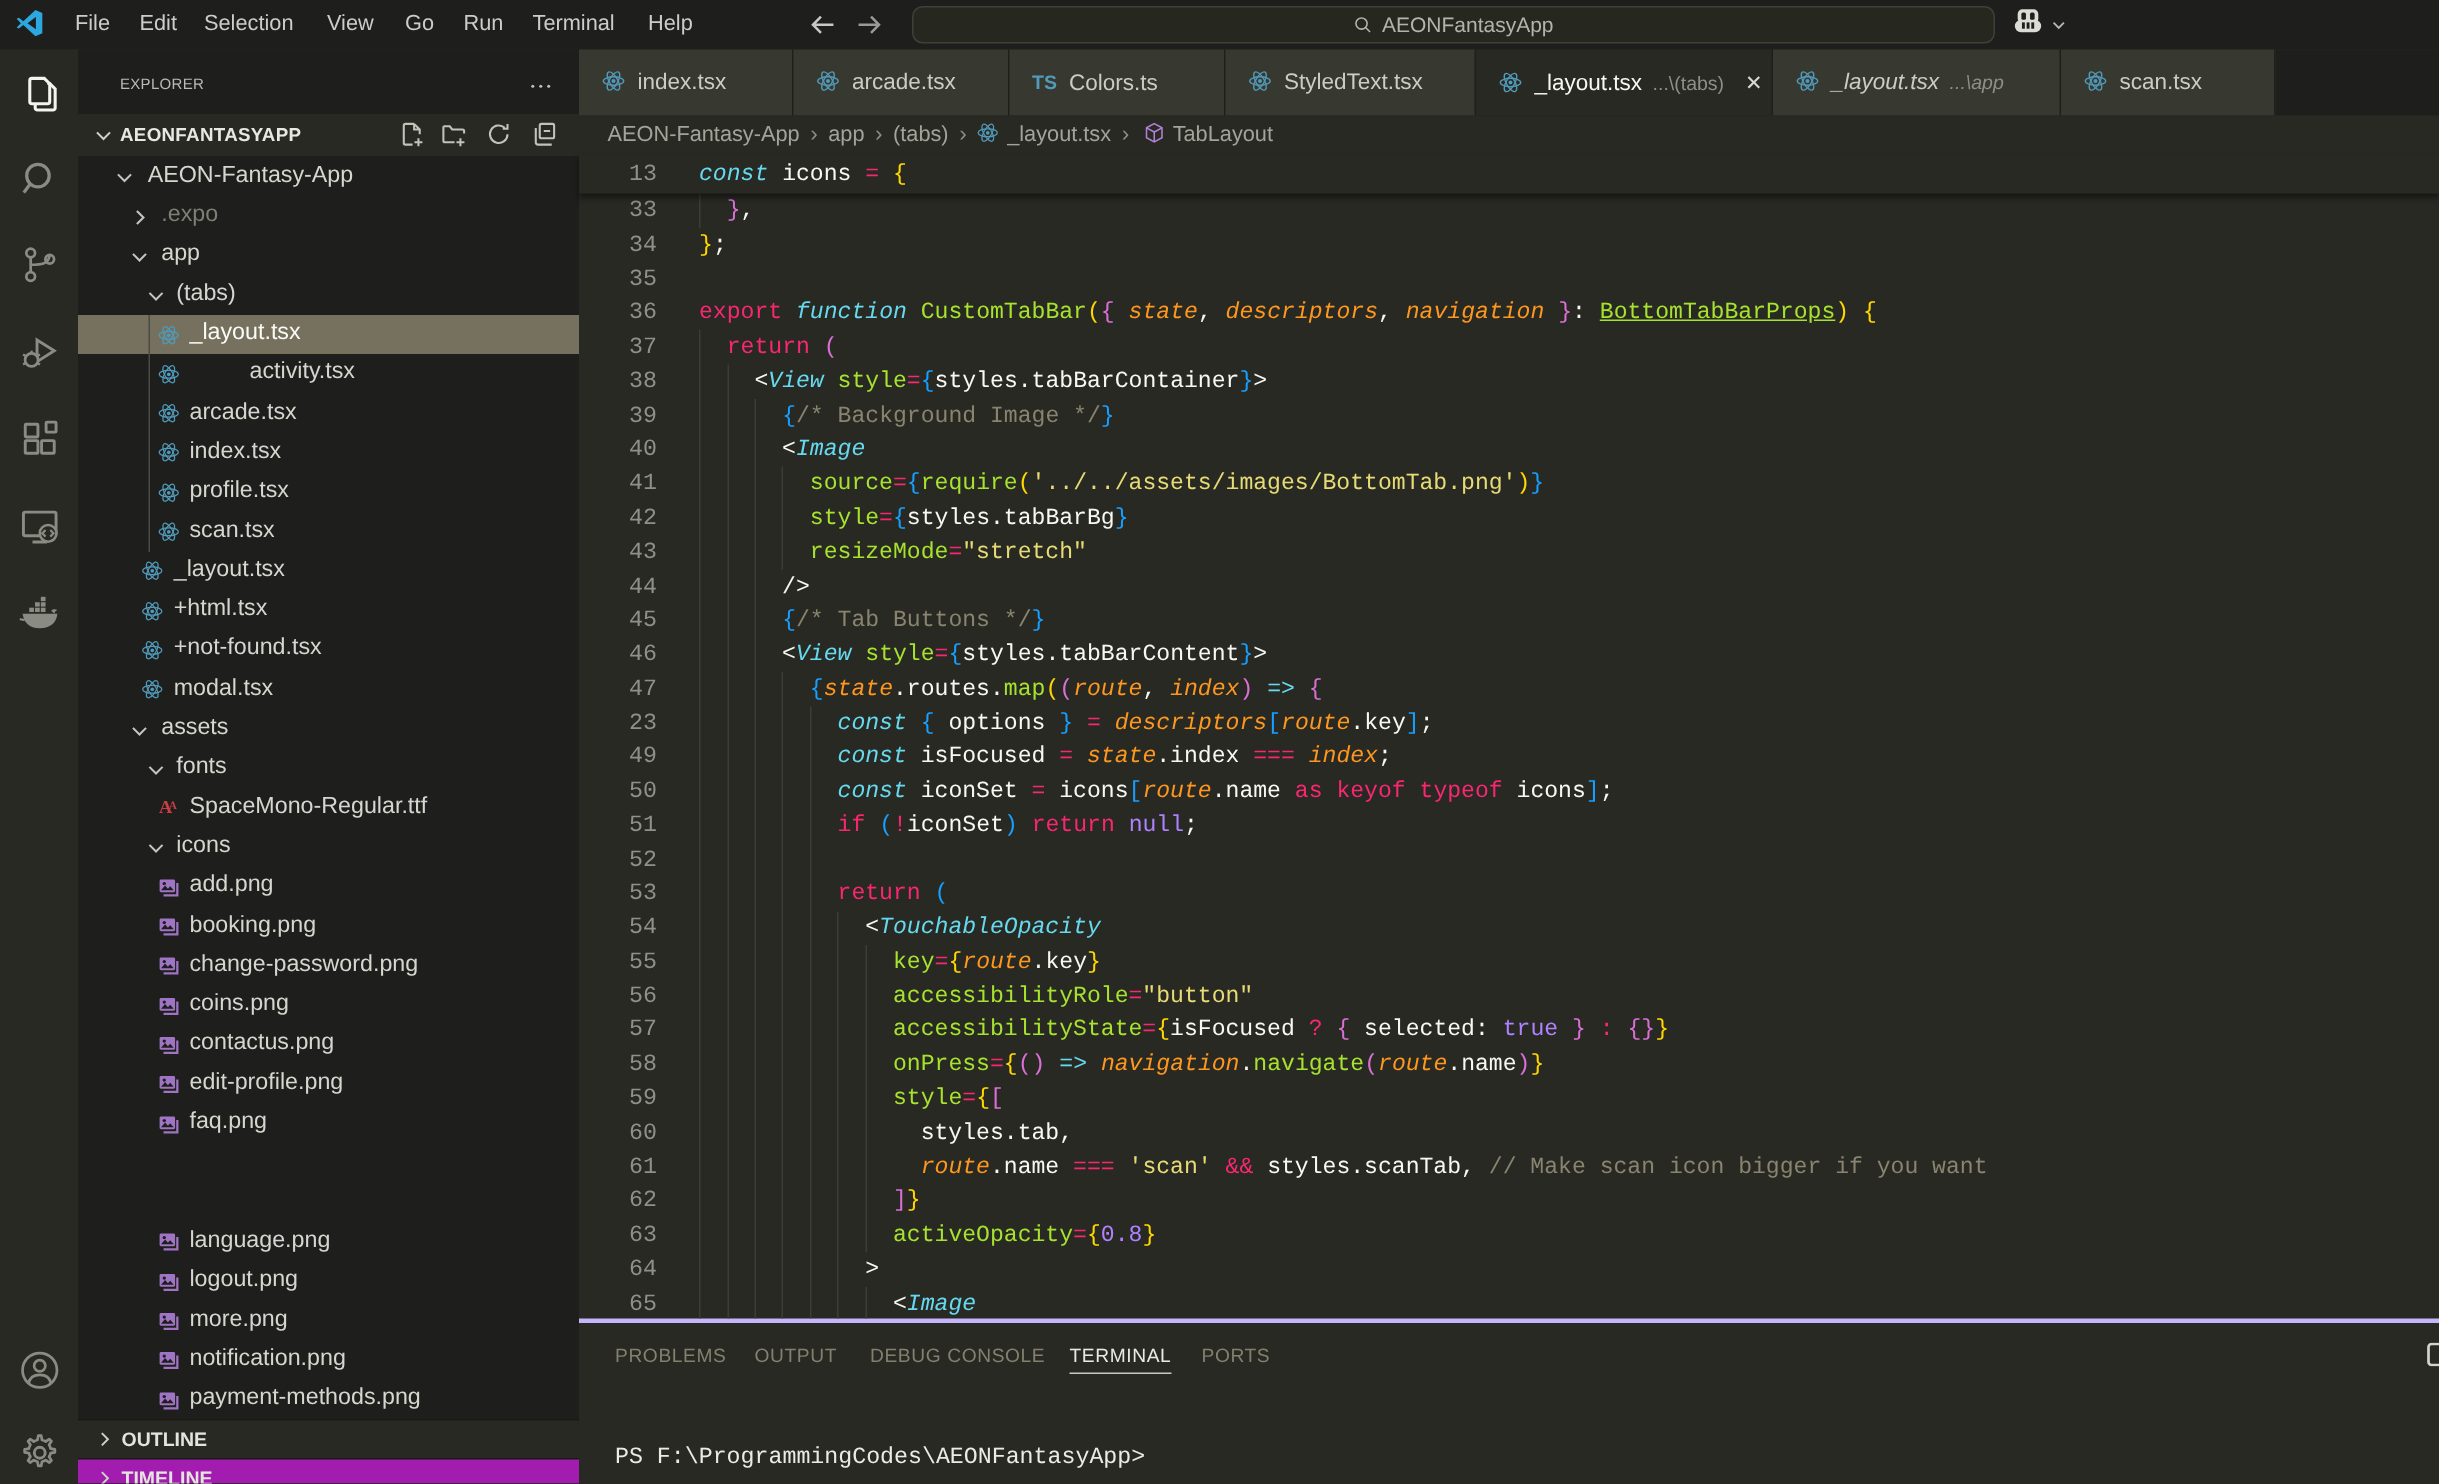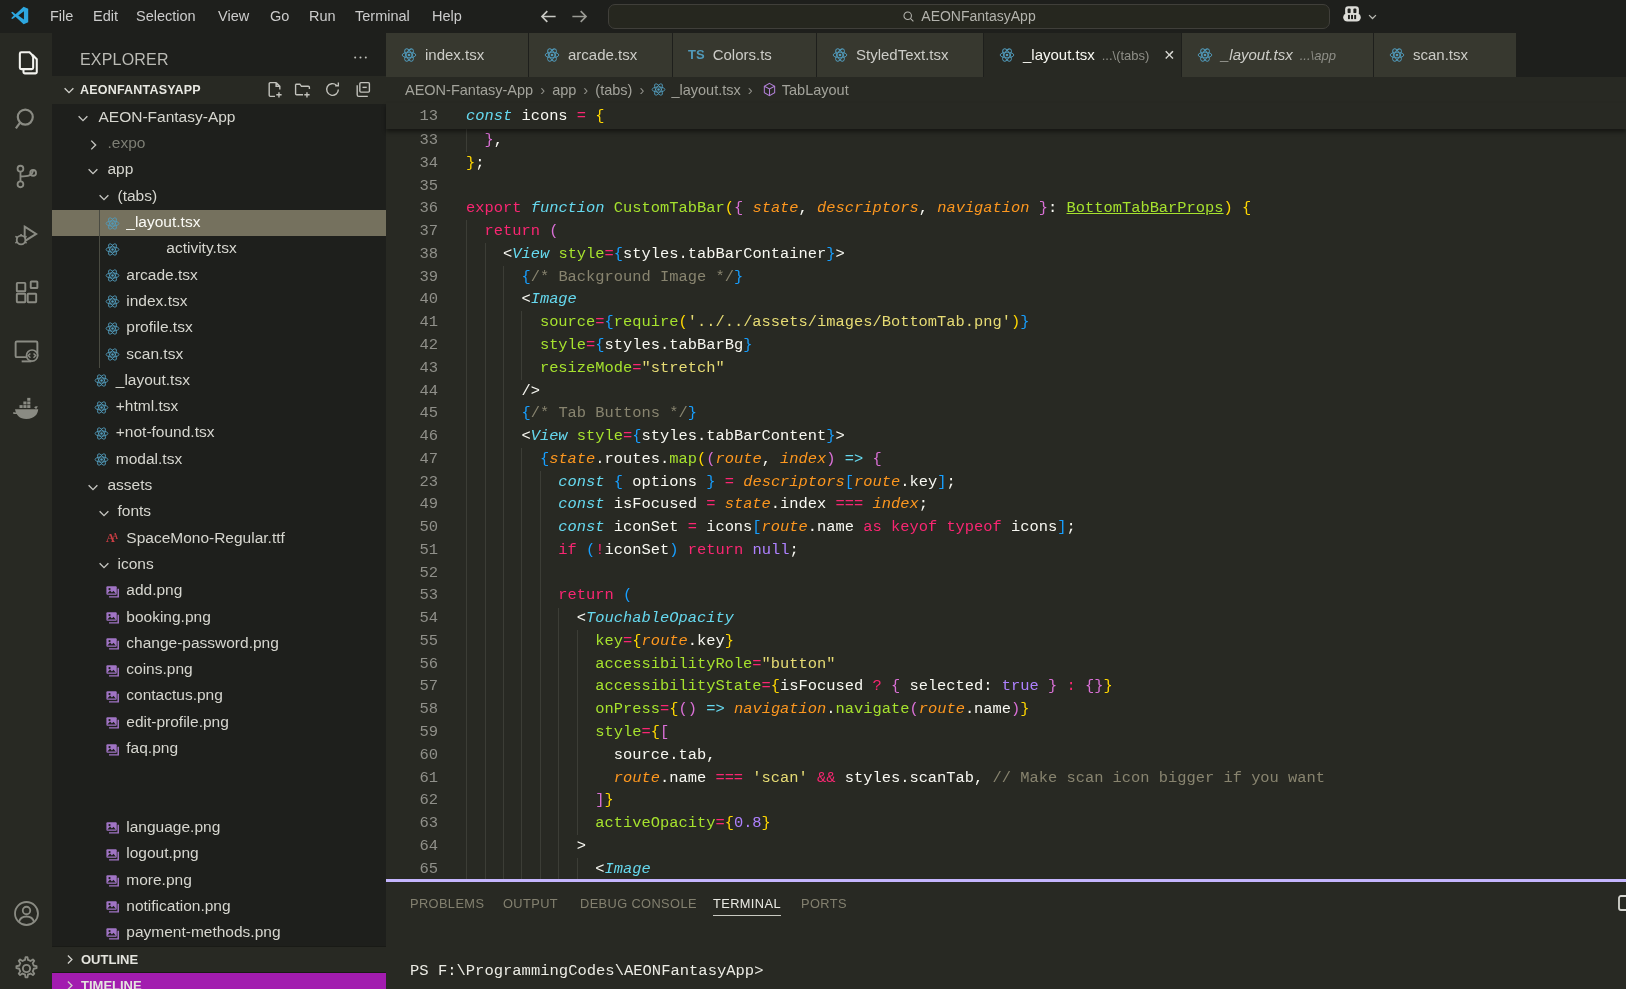--- a/index.html
+++ b/index.html
@@ -2,21 +2,21 @@
 <html><head><meta charset="utf-8"><style>
 * {margin:0;padding:0;box-sizing:border-box}
 html,body {width:1626px;height:989px;overflow:hidden;background:#282923;
   font-family:"Liberation Sans",sans-serif;}
 #titlebar {position:absolute;left:0;top:0;width:1626px;height:33px;background:#1e1f1c;padding-left:24px;}
 .menu {position:absolute;top:0;height:33px;line-height:33px;color:#cccccc;font-size:14.5px}
 #cmdbox {position:absolute;left:608px;top:4px;width:722px;height:25px;background:#26271f;
   border:1px solid #403f3a;border-radius:7px;color:#b3b3ad;font-size:14px;line-height:23px;text-align:center}
 #activity {position:absolute;left:0;top:33px;width:52px;height:956px;background:#282923}
 #sidebar {position:absolute;left:52px;top:33px;width:334px;height:956px;background:#1e1f1c;overflow:hidden}
-.sbtitle {position:absolute;left:28px;top:18px;font-size:16px;color:#bbbbb5;letter-spacing:.2px}
+.sbtitle {position:absolute;left:28px;top:18px;font-size:10px;color:#bbbbb5;letter-spacing:.2px}
 #sbheader {position:absolute;left:0;top:43px;width:100%;height:28px;background:#282923}
 #sbheader b {position:absolute;left:28px;top:7px;font-size:12.5px;color:#e8e8e2;letter-spacing:.2px}
 .trrow {position:absolute;left:0;width:100%;height:26.3px;font-size:15.5px;color:#d6d6cf}
 .trsel {background:#75715e;color:#fbfbf6}
 .trlbl {position:absolute;top:3px;white-space:nowrap}
 #outline {position:absolute;left:0;top:913px;width:100%;height:26px;background:#282923;border-top:1px solid #191a16}
 #timeline {position:absolute;left:0;top:939px;width:100%;height:17px;background:#a21caf;border-top:1px solid #191a16}
 .sechdr {position:absolute;left:29px;top:5px;font-size:13px;font-weight:bold;color:#e4e4de}
 #editor {position:absolute;left:386px;top:33px;width:1240px;height:956px;background:#282923}
 #tabstrip {position:absolute;left:0;top:0;width:100%;height:44px;background:#1e1f1c}
@@ -539,21 +539,21 @@
 <div class="cl"><span class="ln">50</span><span class="ct2">          <span class="st">const</span> iconSet <span class="k">=</span> icons<span class="b3">[</span><span class="pr">route</span>.name <span class="k">as</span> <span class="k">keyof</span> <span class="k">typeof</span> icons<span class="b3">]</span>;</span></div>
 <div class="cl"><span class="ln">51</span><span class="ct2">          <span class="k">if</span> <span class="b3">(</span><span class="k">!</span>iconSet<span class="b3">)</span> <span class="k">return</span> <span class="ct">null</span>;</span></div>
 <div class="cl"><span class="ln">52</span><span class="ct2"></span></div>
 <div class="cl"><span class="ln">53</span><span class="ct2">          <span class="k">return</span> <span class="b3">(</span></span></div>
 <div class="cl"><span class="ln">54</span><span class="ct2">            &lt;<span class="ci">TouchableOpacity</span></span></div>
 <div class="cl"><span class="ln">55</span><span class="ct2">              <span class="at">key</span><span class="k">=</span><span class="b1">{</span><span class="pr">route</span>.key<span class="b1">}</span></span></div>
 <div class="cl"><span class="ln">56</span><span class="ct2">              <span class="at">accessibilityRole</span><span class="k">=</span><span class="s">"button"</span></span></div>
 <div class="cl"><span class="ln">57</span><span class="ct2">              <span class="at">accessibilityState</span><span class="k">=</span><span class="b1">{</span>isFocused <span class="k">?</span> <span class="b2">{</span> selected: <span class="ct">true</span> <span class="b2">}</span> <span class="k">:</span> <span class="b2">{}</span><span class="b1">}</span></span></div>
 <div class="cl"><span class="ln">58</span><span class="ct2">              <span class="at">onPress</span><span class="k">=</span><span class="b1">{</span><span class="b2">()</span> <span class="cy">=&gt;</span> <span class="pr">navigation</span>.<span class="fn">navigate</span><span class="b2">(</span><span class="pr">route</span>.name<span class="b2">)</span><span class="b1">}</span></span></div>
 <div class="cl"><span class="ln">59</span><span class="ct2">              <span class="at">style</span><span class="k">=</span><span class="b1">{</span><span class="b2">[</span></span></div>
-<div class="cl"><span class="ln">60</span><span class="ct2">                source.tab,</span></div>
+<div class="cl"><span class="ln">60</span><span class="ct2">                styles.tab,</span></div>
 <div class="cl"><span class="ln">61</span><span class="ct2">                <span class="pr">route</span>.name <span class="k">===</span> <span class="s">'scan'</span> <span class="k">&amp;&amp;</span> styles.scanTab, <span class="cm">// Make scan icon bigger if you want</span></span></div>
 <div class="cl"><span class="ln">62</span><span class="ct2">              <span class="b2">]</span><span class="b1">}</span></span></div>
 <div class="cl"><span class="ln">63</span><span class="ct2">              <span class="at">activeOpacity</span><span class="k">=</span><span class="b1">{</span><span class="ct">0.8</span><span class="b1">}</span></span></div>
 <div class="cl"><span class="ln">64</span><span class="ct2">            &gt;</span></div>
 <div class="cl"><span class="ln">65</span><span class="ct2">              &lt;<span class="ci">Image</span></span></div>
   </div>
 
   <div class="ig" style="left:80.0px;top:96.1px;height:22.8px"></div>
 <div class="ig" style="left:80.0px;top:187.2px;height:658.8px"></div>
 <div class="ig" style="left:98.5px;top:210.0px;height:636.0px"></div>

